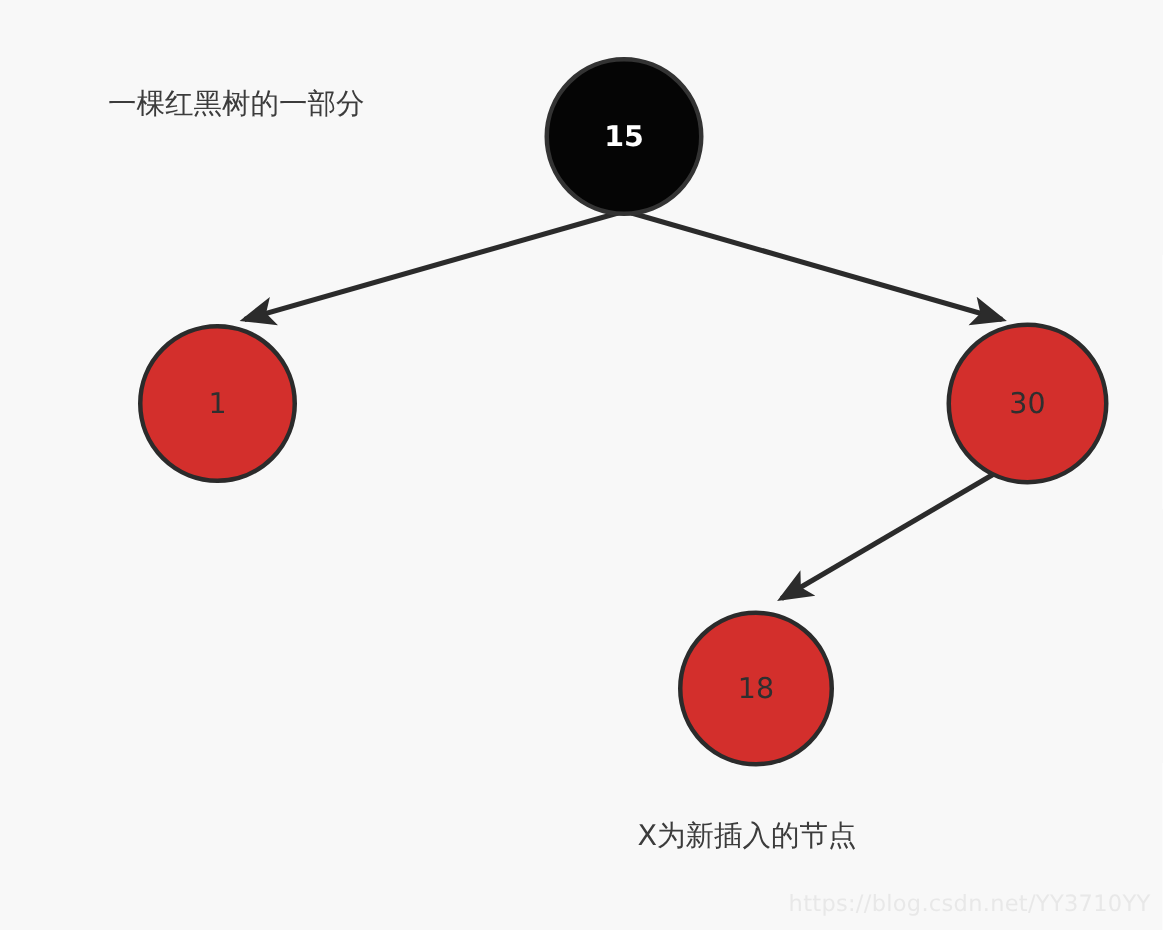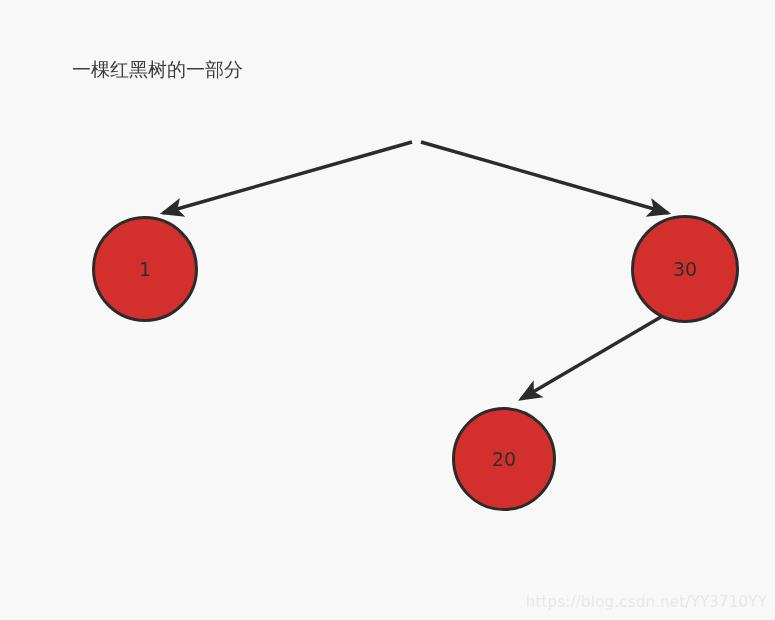--- a/index.html
+++ b/index.html
@@ -84,29 +84,33 @@
 
     <line x1="412" y1="142" x2="163" y2="213" stroke="#2b2b2b" stroke-width="3.4" marker-end="url(#arrowhead)"></line>
 
     <line x1="421" y1="142" x2="668" y2="213" stroke="#2b2b2b" stroke-width="3.4" marker-end="url(#arrowhead)"></line>
 
     <line x1="666" y1="314" x2="521" y2="399" stroke="#2b2b2b" stroke-width="3.4" marker-end="url(#arrowhead)"></line>
   </svg>
 
   <div class="caption" style="left:40px; top:58px;margin-left:32px;">一棵红黑树的一部分</div>
 
+  <div class="node node-black" style="left:363px; top:38px; width:106px; height:106px;">
+    <span class="node-label">15</span>
+  </div>
 
   <div class="node node-red" style="left:92px; top:216px; width:106px; height:106px;">
     <span class="node-label">1</span>
   </div>
 
   <div class="node node-red" style="left:631px; top:215px; width:108px; height:108px;">
     <span class="node-label">30</span>
   </div>
 
   <div class="node node-red" style="left:452px; top:407px; width:104px; height:104px;">
-    <span class="node-label">20</span>
+    <span class="node-label">18</span>
   </div>
 
+  <div class="caption" style="left:425px; top:546px;">X为新插入的节点</div>
 
   <div class="watermark">https://blog.csdn.net/YY3710YY</div>
 
 </div>
 
 </body></html>

